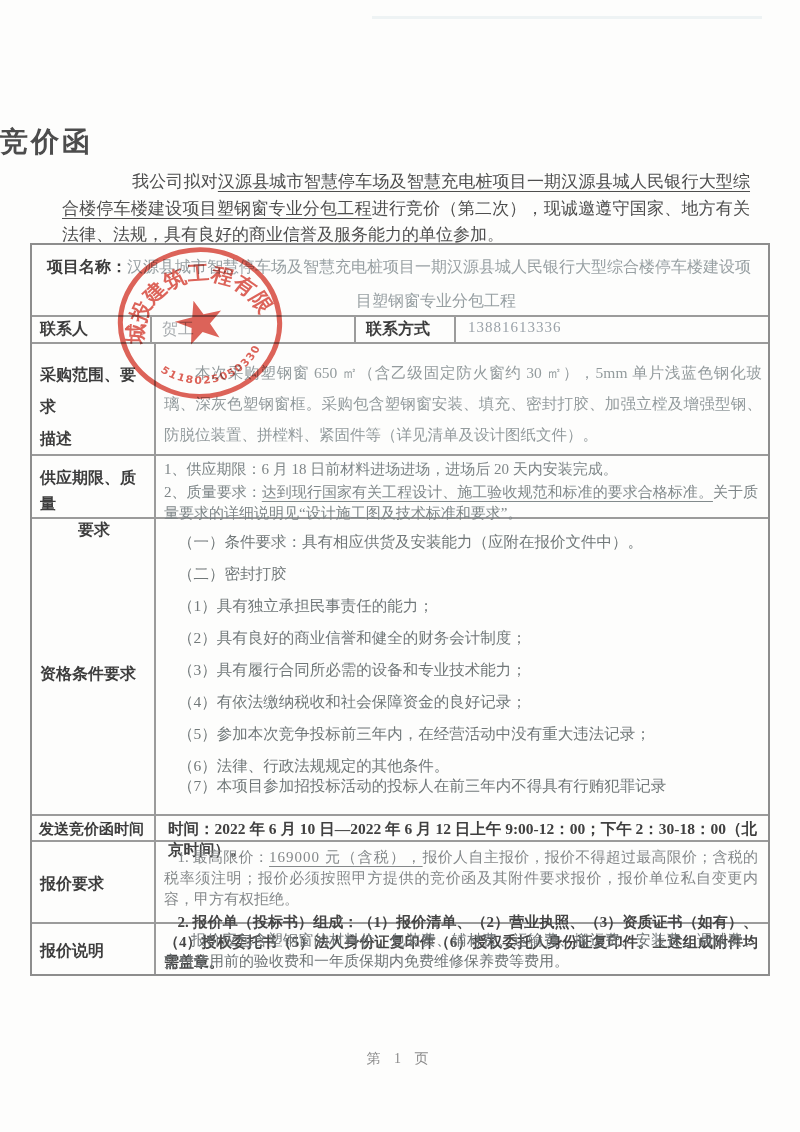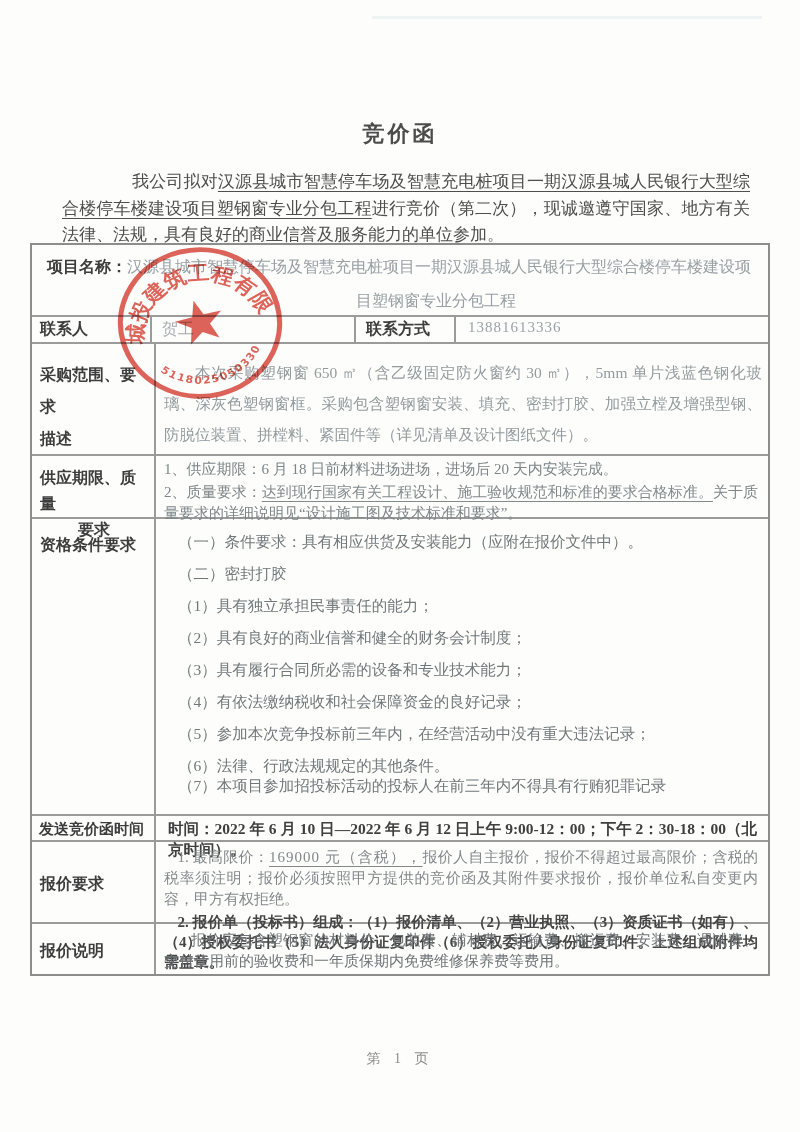--- a/index.html
+++ b/index.html
@@ -5,22 +5,22 @@
   html,body{margin:0;padding:0;}
   body{
     width:800px;height:1132px;position:relative;overflow:hidden;
     background:#fdfdfc;
     font-family:"Liberation Serif","DejaVu Serif",serif;
     color:#4a4a4a;
   }
   .scan-line{position:absolute;top:16px;left:372px;width:390px;height:3px;background:#eef3f4;}
 
   .doc-title{
-    position:absolute;top:104px;left:0;width:800px;text-align:center;
-    font-size:22px;font-weight:bold;color:#4c4c4c;letter-spacing:3px;
+    position:absolute;top:104px;left:0;width:800px;
+    font-size:28px;font-weight:bold;color:#4c4c4c;letter-spacing:3px;
   }
   .intro{
     position:absolute;top:152px;left:62px;width:688px;
     font-size:17px;line-height:26.5px;color:#4e4e4e;text-align:justify;
     text-indent:70px;
   }
   .u{ text-decoration:underline; text-underline-offset:4px; text-decoration-thickness:1px;}
 
   
   .doc-table{
@@ -66,21 +66,21 @@
   
   .r5{height:63px;}
   .r5 .lcell{padding-top:9px;line-height:26px;}
   .r5 .lbl2{text-align:center;}
   .r5 .ccell{font-size:15px;line-height:21px;color:#7d8587;text-align:justify;}
   .r5 .item{margin:0 0 2px 0;}
   .r5 .u{color:#828a8c;}
 
   
   .r6{height:297px;}
-  .r6 .lcell{display:flex;align-items:flex-start;padding-top:16px;}
+  .r6 .lcell{display:flex;align-items:center;padding-top:16px;}
   .r6 .ccell{padding:13px 4px 0 22px;font-size:15.5px;color:#717879;}
   .qual-item{line-height:20px;margin-bottom:12px;}
   .qual-item.tight{margin-bottom:0;}
 
   
   .r7{height:26px;}
   .r7 .lcell{font-size:15px;padding-top:4px;padding-left:7px;}
   .r7 .ccell{font-size:15.5px;font-weight:bold;color:#3f3f3f;padding-top:3px;padding-left:12px;}
 
   

